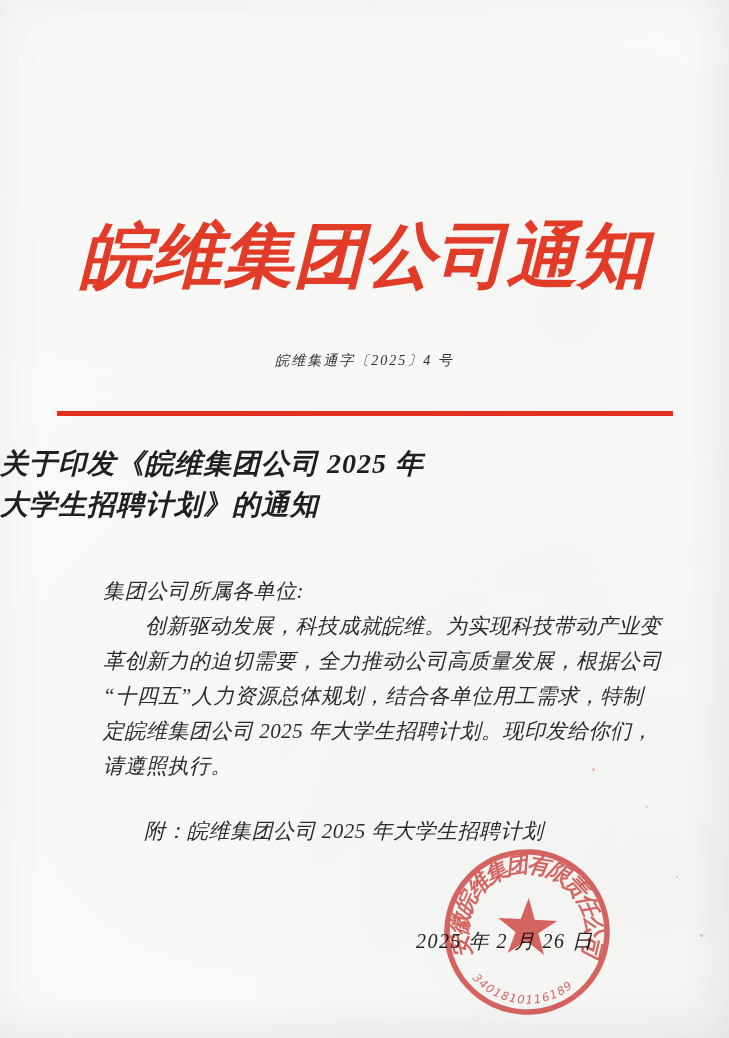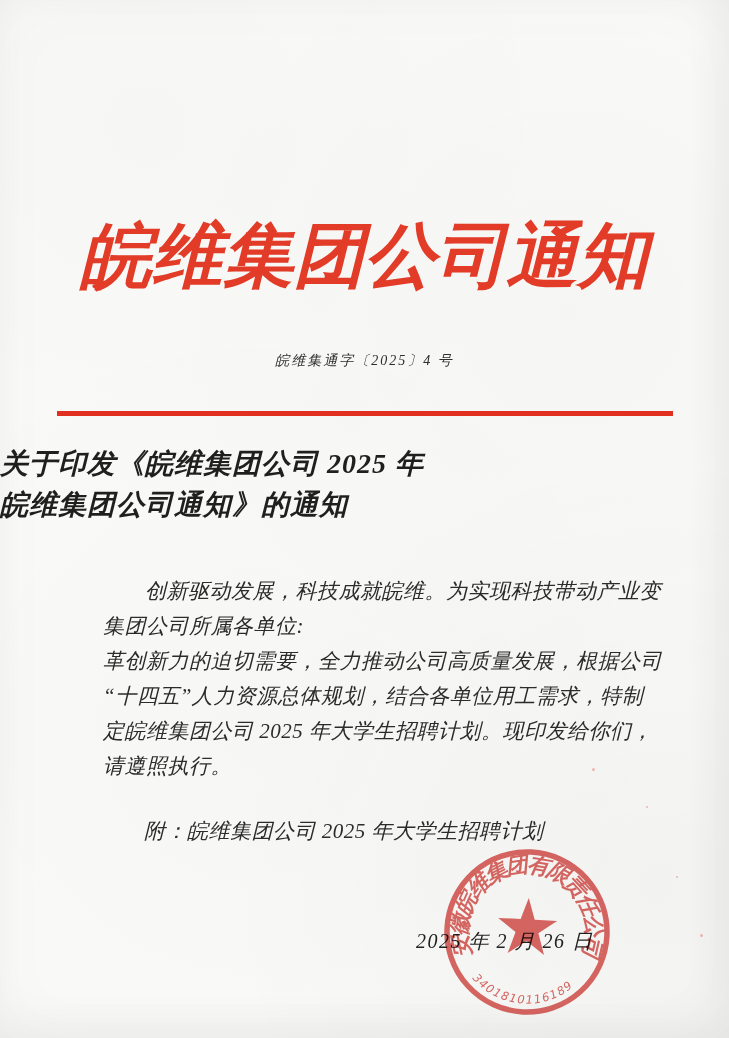--- a/index.html
+++ b/index.html
@@ -91,26 +91,26 @@
 <div class="page">
 
   <div class="masthead">皖维集团公司通知</div>
 
   <div class="doc-number">皖维集通字〔2025〕4 号</div>
 
   <div class="red-divider"></div>
 
   <div class="doc-title">
     <div>关于印发《皖维集团公司 2025 年</div>
-    <div>皖维集团公司通知》的通知</div>
+    <div>大学生招聘计划》的通知</div>
   </div>
 
   <div class="body-block">
+    <div class="body-line">集团公司所属各单位:</div>
     <div class="body-line indent">创新驱动发展，科技成就皖维。为实现科技带动产业变</div>
-    <div class="body-line">集团公司所属各单位:</div>
     <div class="body-line">革创新力的迫切需要，全力推动公司高质量发展，根据公司</div>
     <div class="body-line">“十四五”人力资源总体规划，结合各单位用工需求，特制</div>
     <div class="body-line">定皖维集团公司 2025 年大学生招聘计划。现印发给你们，</div>
     <div class="body-line">请遵照执行。</div>
   </div>
 
   <div class="attachment">附：皖维集团公司 2025 年大学生招聘计划</div>
 
   <div class="date-line">2025 年 2 月 26 日</div>
 

